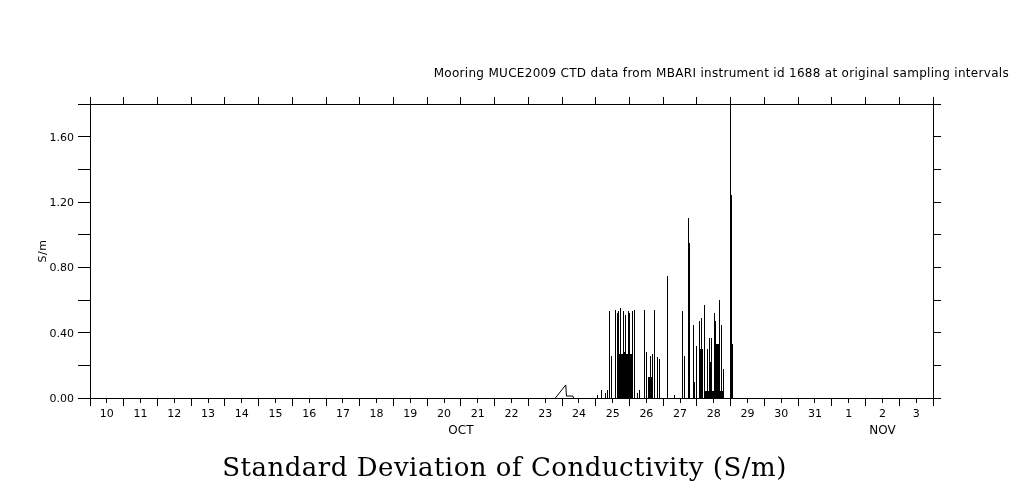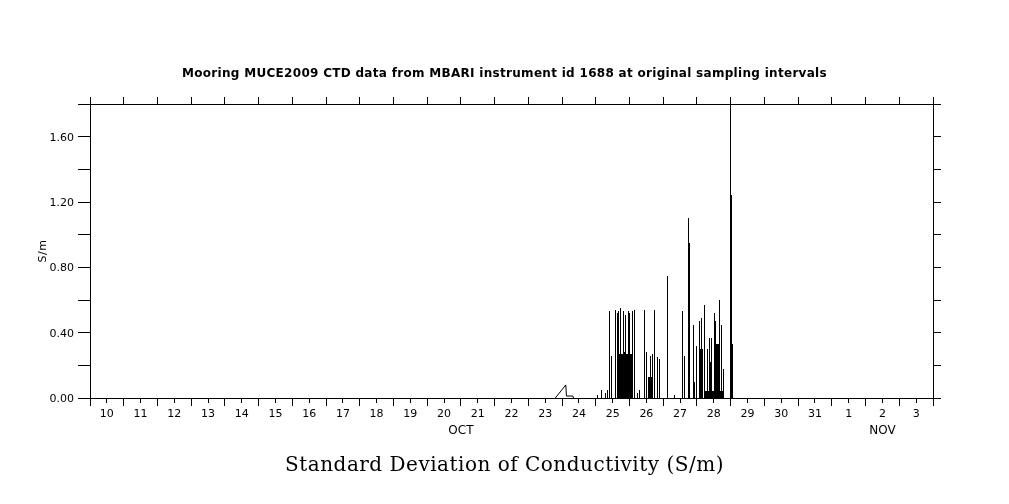--- a/index.html
+++ b/index.html
@@ -6,31 +6,31 @@
   .page{
     position:relative; width:1009px; height:504px; background:#ffffff;
     font-family:"DejaVu Sans", sans-serif; color:#000; overflow:hidden;
   }
   .info{
     position:absolute; left:90px; top:11px;
     font-size:9px; line-height:10.5px; letter-spacing:0.2px; white-space:pre;
   }
   .title{
     position:absolute; left:0; top:66px; width:100%;
-    text-align:center; font-size:12px; letter-spacing:0.3px;font-weight:bold;
+    text-align:right; font-size:12px; letter-spacing:0.3px;
   }
   .ylab{
     position:absolute; left:42px; top:251px;
     transform:translate(-50%,-50%) rotate(-90deg);
     font-size:11px; letter-spacing:0.5px;
   }
   .footer{
     position:absolute; left:0; top:452px; width:100%;
     text-align:center;
-    font-family:"DejaVu Serif", serif; font-size:20px; letter-spacing:0.5px;
+    font-family:"DejaVu Serif", serif; font-size:26px; letter-spacing:0.5px;
   }
   svg#plot{position:absolute; left:0; top:0;}
   svg#plot text{font-family:"DejaVu Sans", sans-serif; fill:#000;}
 </style>
 </head>
 <body>
 
 <div class="page">
 
 

